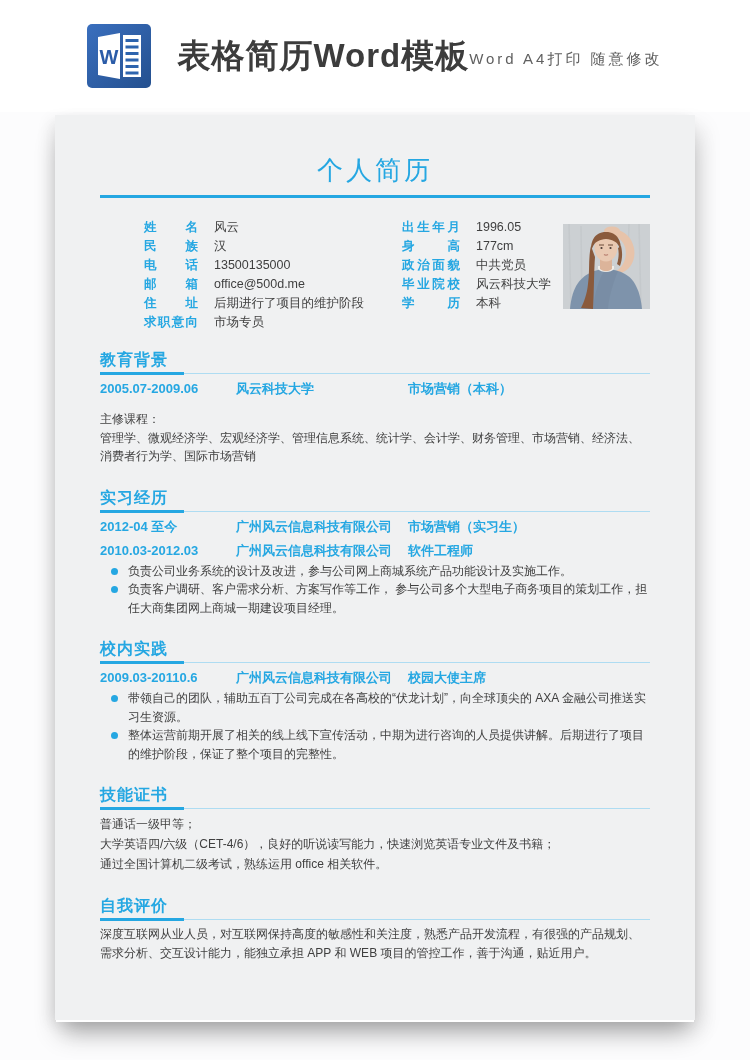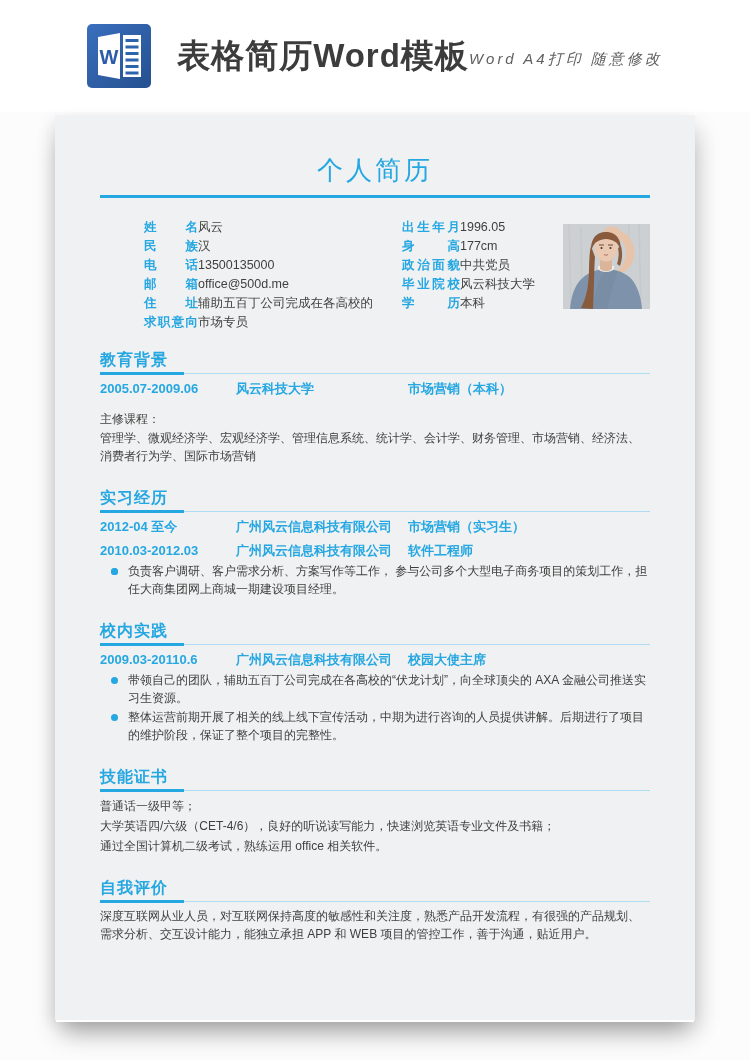--- a/index.html
+++ b/index.html
@@ -20,21 +20,21 @@
   .banner{
     height:112px;background:#ffffff;
     display:flex;align-items:center;justify-content:center;gap:26px;
   }
   .word-icon{width:64px;height:64px;flex:0 0 64px;}
   .banner-text{display:flex;flex-direction:row;align-items:center;}
   .banner-title{
     font-size:33px;font-weight:bold;color:#3c3c3c;letter-spacing:1px;line-height:1.15;
   }
   .banner-sub{
-    margin-top:7px;font-size:15px;color:#606060;letter-spacing:3px;font-style:italic;
+    margin-top:7px;font-size:15px;color:#606060;letter-spacing:3px;
   }
   
   .card{
     width:640px;height:905px;margin:3px auto 0;
     background:var(--card-bg);
     padding:40px 45px 30px;
     box-shadow:0 3px 0 -1px #ffffff,
                0 18px 24px -6px rgba(0,0,0,.30),
                8px 10px 20px rgba(0,0,0,.08),
                -6px 4px 14px rgba(0,0,0,.06);
@@ -48,21 +48,21 @@
   .info{display:flex;margin-top:20px;}
   .info-col-left{width:258px;}
   .info-col-right{width:205px;}
   .irow{display:flex;line-height:19px;font-size:12.5px;}
   .ilabel{
     display:inline-block;width:54px;flex:0 0 54px;
     color:var(--accent);font-weight:bold;
     text-align:justify;text-align-last:justify;margin-left:44px;
   }
   .ilabel.w58{width:58px;flex-basis:58px;}
-  .ival{margin-left:0;color:var(--ink);white-space:nowrap;}
+  .ival{margin-left:16px;color:var(--ink);white-space:nowrap;}
   .photo{width:87px;height:85px;margin-top:6px;flex:0 0 87px;}
   .photo svg{display:block;width:100%;height:100%;}
   
   .sec{margin-top:22px;}
   .sec.first{margin-top:18px;}
   .sec-title{position:relative;padding-bottom:2px;border-bottom:1px solid var(--accent-soft);}
   .sec-label{color:var(--accent);font-size:16px;font-weight:bold;letter-spacing:1px;}
   .sec-thick{position:absolute;left:0;bottom:-2px;width:84px;height:3px;background:var(--accent);}
   .xrow{display:flex;margin-top:5px;line-height:19px;font-size:13px;font-weight:bold;color:var(--accent);}
   .xd{width:136px;flex:0 0 136px;}
@@ -123,21 +123,21 @@
       <div class="irow">
         <span class="ilabel">电话</span>
         <span class="ival">13500135000</span>
       </div>
       <div class="irow">
         <span class="ilabel">邮箱</span>
         <span class="ival">office@500d.me</span>
       </div>
       <div class="irow">
         <span class="ilabel">住址</span>
-        <span class="ival">辅助五百丁公司完成在各高校的</span>
+        <span class="ival">后期进行了项目的维护阶段</span>
       </div>
       <div class="irow">
         <span class="ilabel">求职意向</span>
         <span class="ival">市场专员</span>
       </div>
     </div>
     <div class="info-col-right">
       <div class="irow">
         <span class="ilabel w58">出生年月</span>
         <span class="ival">1996.05</span>
@@ -206,20 +206,21 @@
       <span class="xr">市场营销（实习生）</span>
     </div>
     <div class="xrow">
       <span class="xd">2010.03-2012.03</span>
       <span class="xo">广州风云信息科技有限公司</span>
       <span class="xr">软件工程师</span>
     </div>
     <div class="blist">
       <div class="bitem">
         <span class="dot"></span>
+        <span class="btxt">负责公司业务系统的设计及改进，参与公司网上商城系统产品功能设计及实施工作。</span>
       </div>
       <div class="bitem">
         <span class="dot"></span>
         <span class="btxt">负责客户调研、客户需求分析、方案写作等工作， 参与公司多个大型电子商务项目的策划工作，担任大商集团网上商城一期建设项目经理。</span>
       </div>
     </div>
   </section>
 
   <section class="sec">
     <div class="sec-title">

